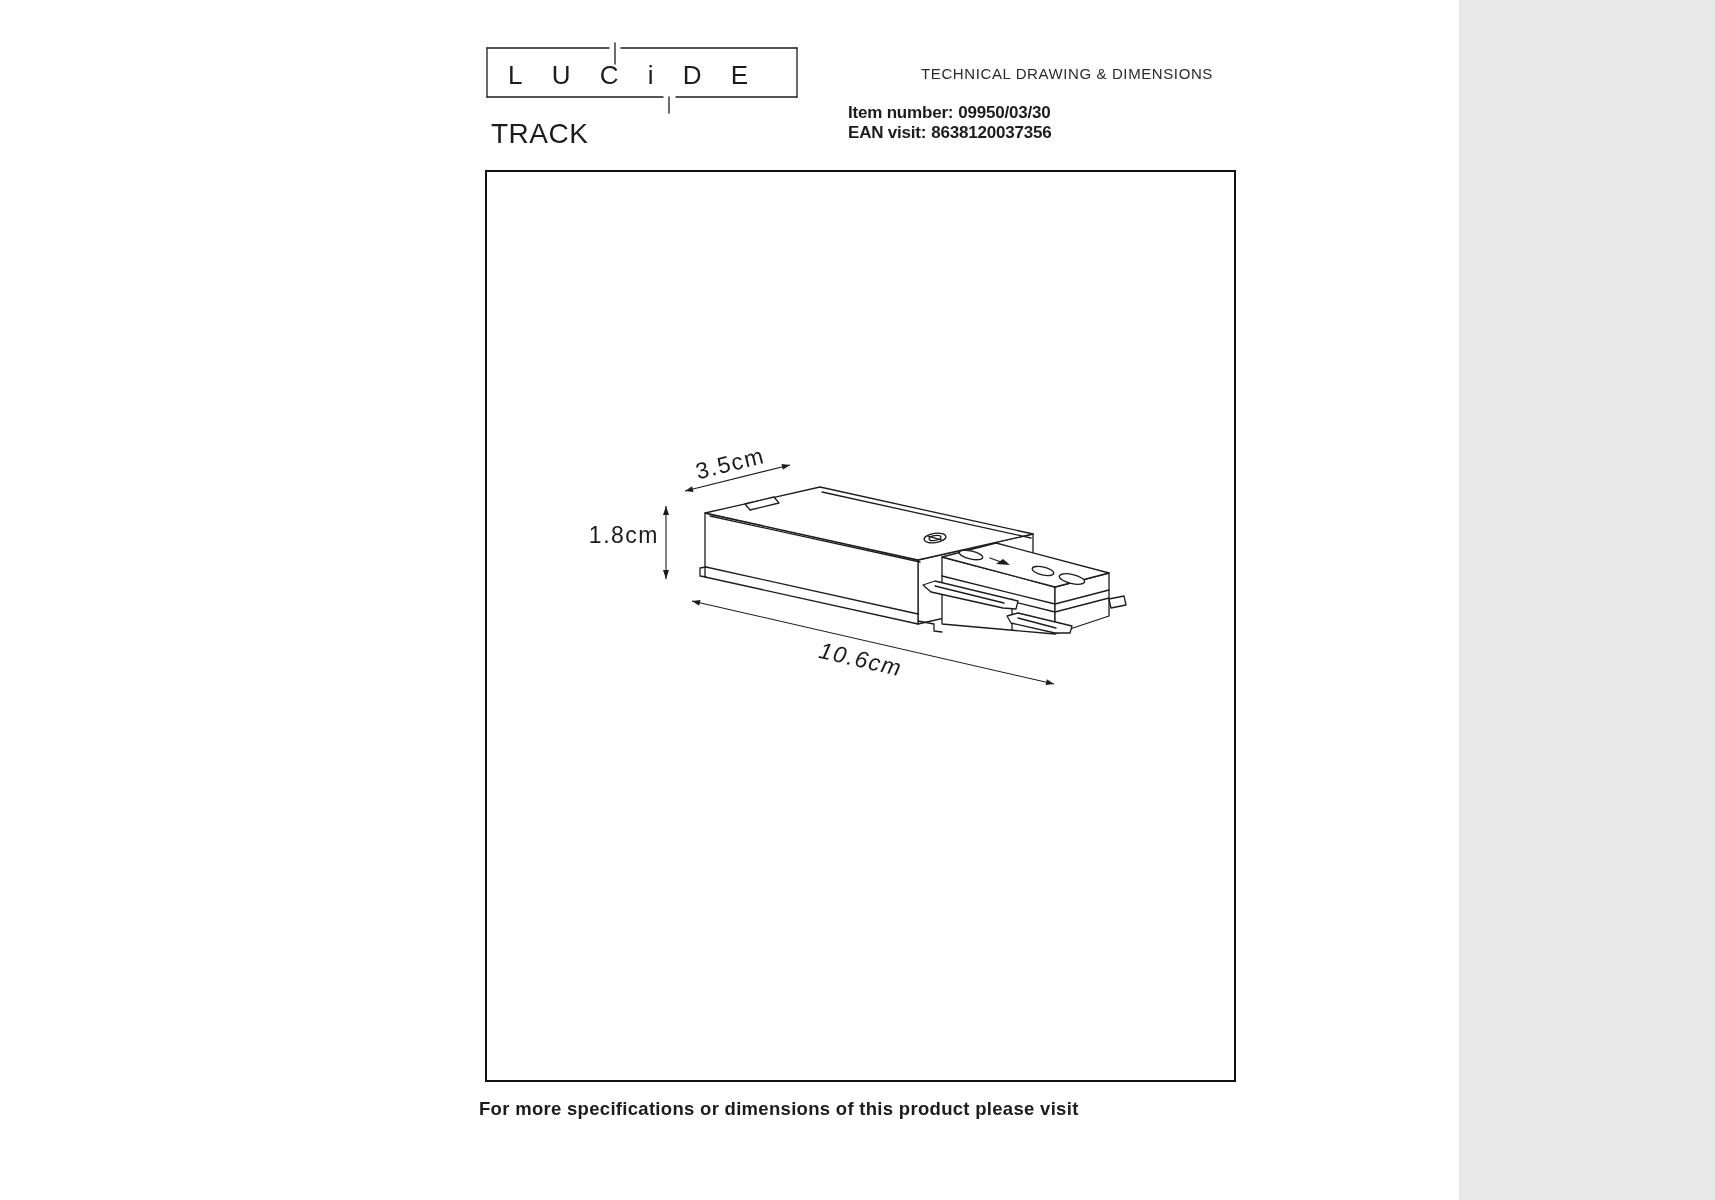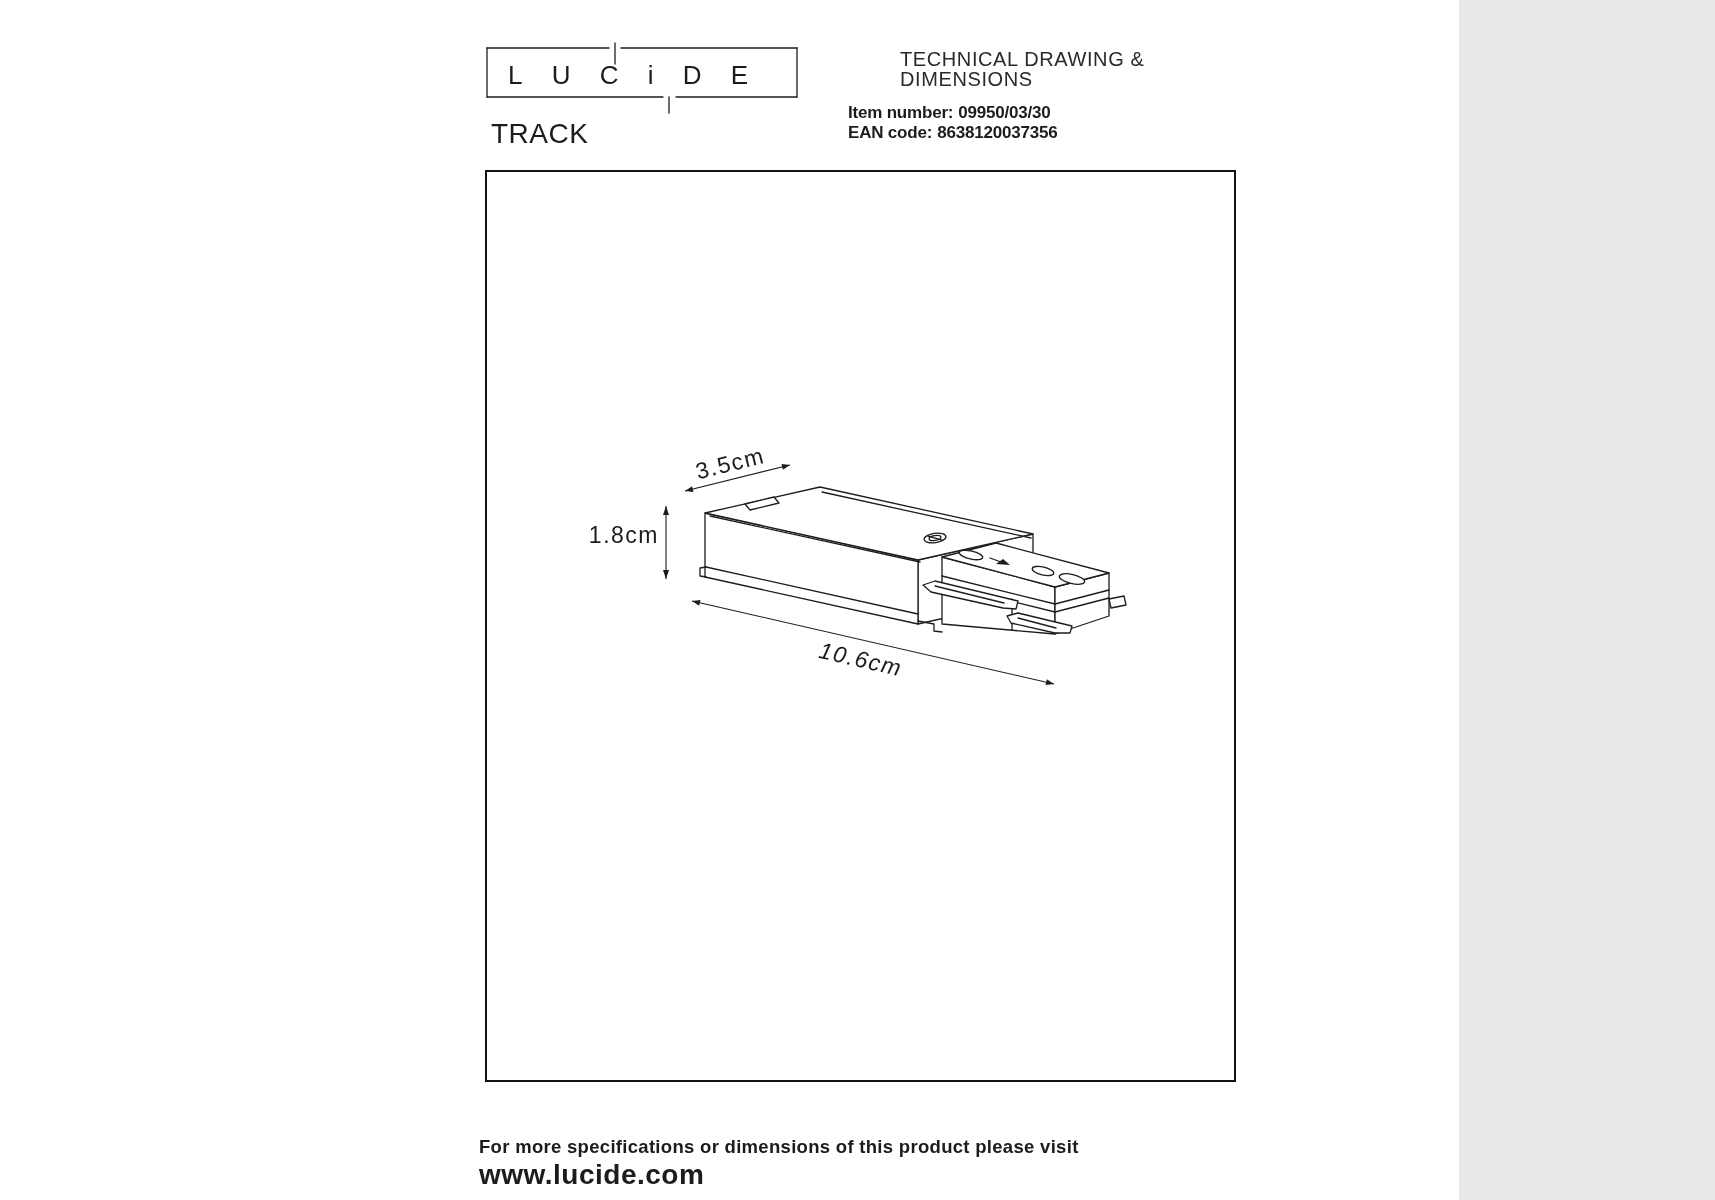--- a/index.html
+++ b/index.html
@@ -6,40 +6,40 @@
   .page{
     position:relative;
     width:1459px;height:1200px;
     background:#ffffff;
     font-family:"Liberation Sans",sans-serif;
     color:#1c1c1c;
     overflow:hidden;
   }
   .abs{position:absolute;}
   .doc-type{
-    left:900px;top:49px;width:334px;
-    text-align:left;
-    font-size:20px;letter-spacing:.6px;line-height:1;
+    left:900px;top:66px;width:334px;
+    text-align:center;
+    font-size:15px;letter-spacing:.6px;line-height:1;
     color:#2a2a2a;
   }
   .product-name{
     left:491px;top:120px;
     font-size:28px;font-weight:normal;letter-spacing:.5px;line-height:1;
   }
   .codes{
     left:848px;top:103px;
     font-size:17px;font-weight:bold;line-height:20px;letter-spacing:-.2px;
   }
   .codes .lbl{margin-right:5px;}
   .frame{
     left:485px;top:170px;width:751px;height:912px;
     border:2px solid #111;background:#fff;box-sizing:border-box;
   }
   .footer{
-    left:479px;top:1100px;line-height:1;margin-top:38px;
+    left:479px;top:1100px;line-height:1;
   }
   .footer .note{font-size:18.5px;font-weight:bold;letter-spacing:.3px;}
   .footer .site{font-size:28px;font-weight:bold;margin-top:4px;letter-spacing:.5px;}
   svg text{fill:#1c1c1c;font-family:"Liberation Sans",sans-serif;}
   svg .ln{stroke:#1c1c1c;fill:none;stroke-width:1.3;stroke-linejoin:round;stroke-linecap:round;}
   svg .fw{stroke:#1c1c1c;fill:#ffffff;stroke-width:1.3;stroke-linejoin:round;}
   svg .dim{stroke:#1c1c1c;fill:none;stroke-width:1.1;}
   svg .ar{fill:#1c1c1c;stroke:none;}
   svg .dimtxt{font-size:23px;letter-spacing:1.5px;}
 </style>
@@ -64,21 +64,21 @@
 
   <div class="abs doc-type">TECHNICAL DRAWING &amp; DIMENSIONS</div>
 
   <div class="abs product-name">TRACK</div>
 
   <div class="abs codes">
     <div>
       <span class="lbl">Item number:</span><span>09950/03/30</span>
     </div>
     <div>
-      <span class="lbl">EAN code:</span><span>8638120037356</span>
+      <span class="lbl">EAN visit:</span><span>8638120037356</span>
     </div>
   </div>
 
   <div class="abs frame">
     <svg width="747" height="908" viewBox="0 0 747 908">
 
       <g>
 
         <path class="fw" d="M431,388 L546,362 L546,426 L431,452 Z"></path>
 
@@ -151,16 +151,15 @@
         <path class="dim" d="M205,429 L567,512"></path>
         <path class="ar" d="M205,429 L212.1,433.7 L213.5,427.9 Z"></path>
         <path class="ar" d="M567,512 L558.5,513.1 L559.9,507.3 Z"></path>
         <text class="dimtxt" font-size="25" font-style="italic" transform="translate(372,495) rotate(12.9)" text-anchor="middle">10.6cm</text>
       </g>
     </svg>
   </div>
 
   <div class="abs footer">
     <div class="note">For more specifications or dimensions of this product please visit</div>
-    <div class="site">www.lucide.com</div>
   </div>
 
 </div>
 
 </body></html>

